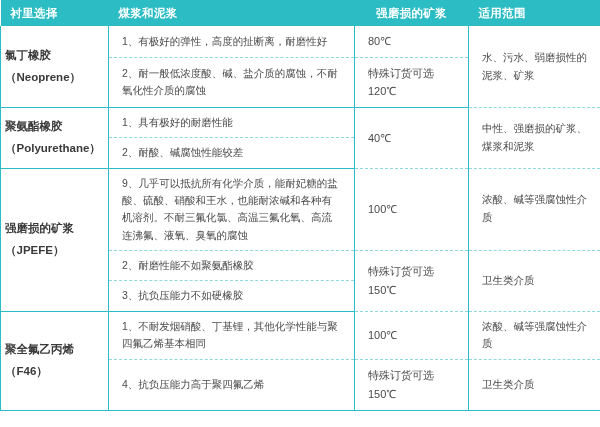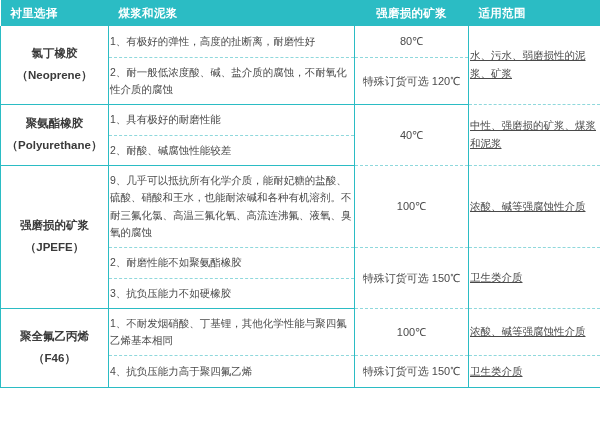--- a/index.html
+++ b/index.html
@@ -43,49 +43,47 @@
     letter-spacing: 0.3px;
   }
   thead th.cen {
     text-align: center;
   }
 
   tbody td {
     border-bottom: 1px solid #2bbcc4;
     border-right: 1px solid #2bbcc4;
     vertical-align: middle;
-    padding: 6px 1px;
+    padding: 6px 13px;
     line-height: 1.65;
     color: #4a4a4a;
   }
   tbody tr td:first-child {
     border-left: 1px solid #2bbcc4;
   }
   tbody td.name {
-    text-align: center;
+    text-align: left;
     font-weight: bold;
     font-size: 11.5px;
     color: #3a3a3a;
     line-height: 1.9;
     padding: 4px 4px;
   }
   tbody td.feat {
     text-align: left;
     font-size: 10.5px;
   }
   tbody td.temp {
-    text-align: center;
     font-size: 11px;
     line-height: 1.7;
   }
   tbody td.range {
     text-align: left;
     font-size: 10.5px;
     line-height: 1.7;
-    text-decoration: underline;
   }
   
   tbody tr.sub td.feat,
   tbody tr.sub td.temp,
   tbody tr.sub td.range {
     border-bottom: 1px dashed #8fd8dc;
   }
   tbody tr.lastsub td.feat,
   tbody tr.lastsub td.temp,
   tbody tr.lastsub td.range {

